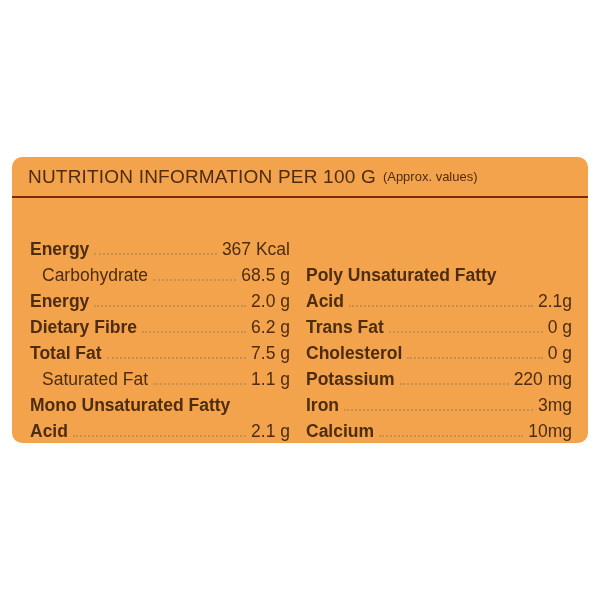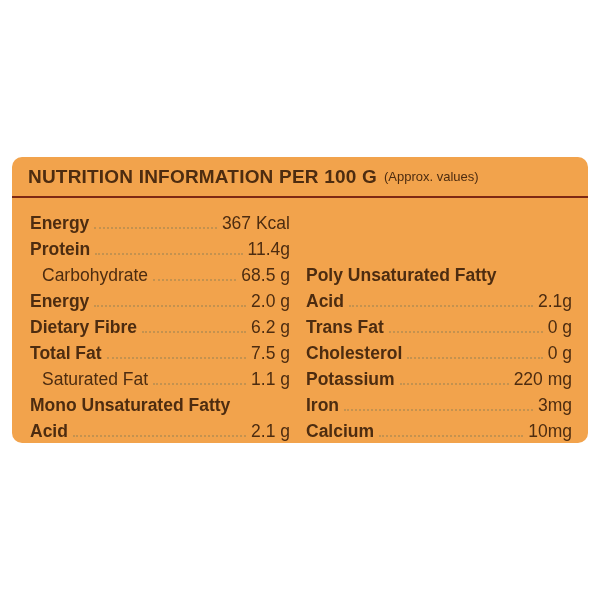--- a/index.html
+++ b/index.html
@@ -16,21 +16,21 @@
   .card{
     position:absolute;left:12px;top:157px;width:576px;height:286px;
     background:var(--card-bg);border-radius:10px;color:var(--text);
     display:flex;flex-direction:column;overflow:hidden;
   }
   .card-header{
     height:41px;flex:0 0 41px;display:flex;align-items:center;
     padding:0 16px;border-bottom:2px solid var(--rule);
     white-space:nowrap;
   }
-  .card-header .title{font-weight:bold;font-size:19px;letter-spacing:.2px;}
+  .card-header .title{font-weight:normal;font-size:19px;letter-spacing:.2px;}
   .card-header .note{font-weight:normal;font-size:13px;margin-left:7px;}
   .card-body{flex:1;display:flex;align-items:flex-end;}
   .col{padding-top:6px;}
   .col-left{width:292px;flex:0 0 292px;padding-left:18px;padding-right:14px;}
   .col-divider{width:2px;flex:0 0 2px;background:var(--rule);}
   .col-right{flex:1;padding-right:16px;}
   .row{display:flex;align-items:flex-end;height:26px;font-size:17.5px;line-height:24px;}
   .lbl{white-space:nowrap;}
   .bold{font-weight:bold;}
   .indent{padding-left:12px;}
@@ -48,25 +48,20 @@
       <span class="note">(Approx. values)</span>
     </div>
 
     <div class="card-body">
 
       <div class="col col-left">
         <div class="row">
           <span class="lbl bold">Energy</span>
           <span class="dots"></span>
           <span class="val">367 Kcal</span>
-        </div>
-        <div class="row">
-          <span class="lbl bold">Protein</span>
-          <span class="dots"></span>
-          <span class="val">11.4g</span>
         </div>
         <div class="row">
           <span class="lbl indent">Carbohydrate</span>
           <span class="dots"></span>
           <span class="val">68.5 g</span>
         </div>
         <div class="row">
           <span class="lbl bold">Energy</span>
           <span class="dots"></span>
           <span class="val">2.0 g</span>

